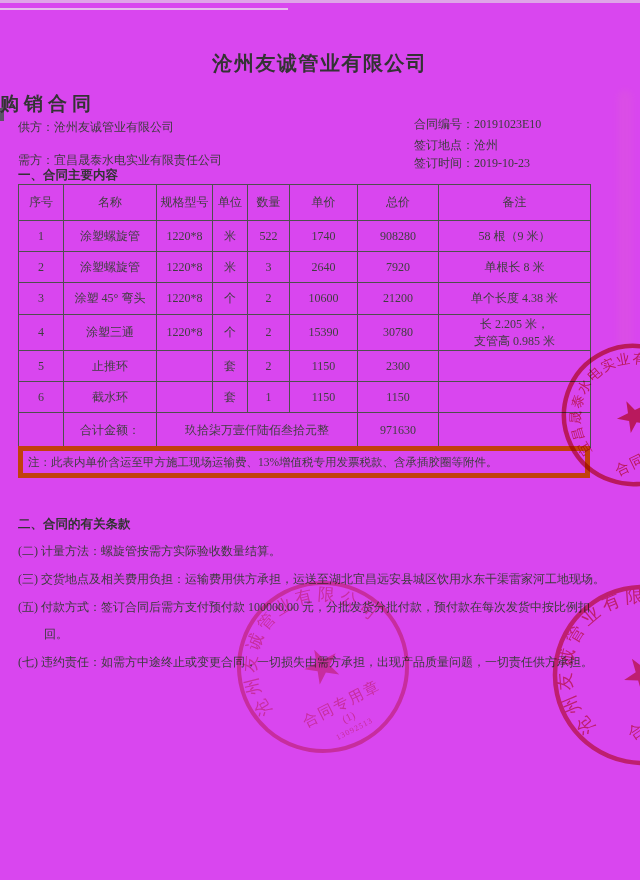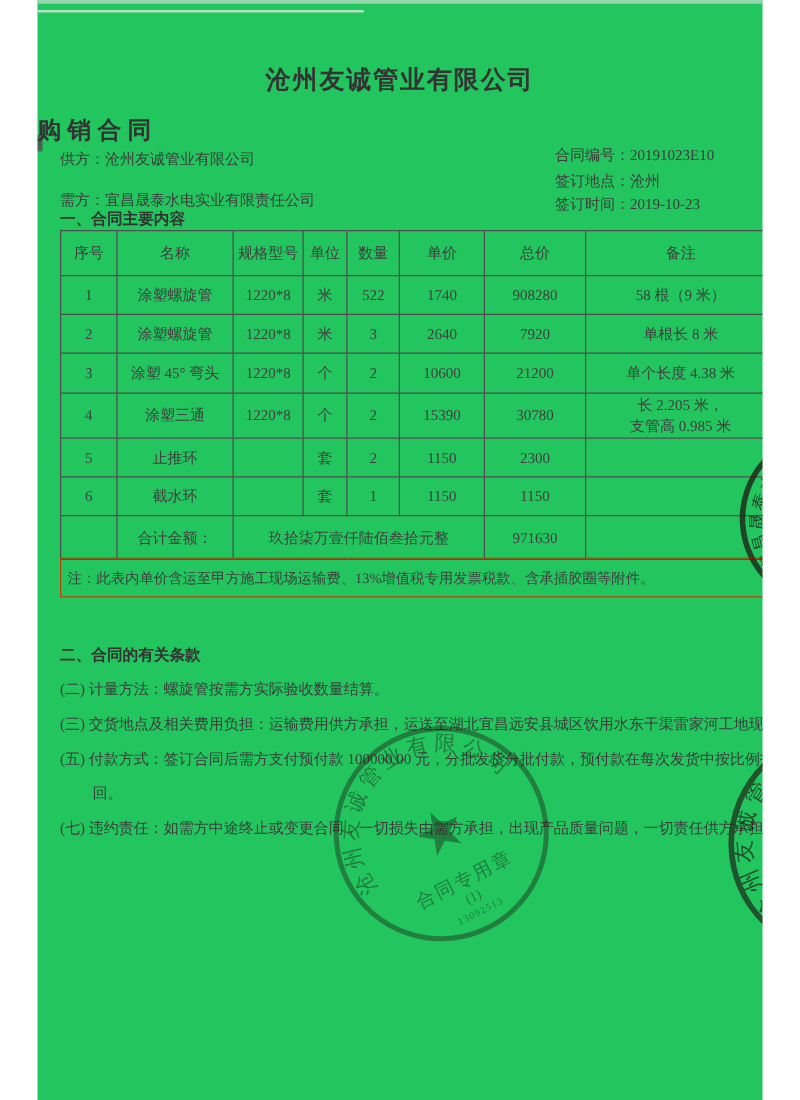--- a/index.html
+++ b/index.html
@@ -1,18 +1,18 @@
 <!DOCTYPE html>
 <html><head>
 <meta charset="utf-8">
 <style>
   html,body{margin:0;padding:0;background:#ffffff;}
   .page{
-    position:relative;width:580px;height:880px;margin:0 auto;
-    background:#22c55e;overflow:hidden;
+    position:relative;width:640px;height:880px;margin:0 auto;
+    background:#d946ef;overflow:hidden;
     font-family:"Liberation Serif","DejaVu Serif",serif;
     color:#3a3a3a;
   }
   .edge-band-top{position:absolute;left:0;top:0;width:100%;height:3px;background:#e3e3e3;opacity:.6;}
   .edge-band-top2{position:absolute;left:0;top:8px;width:45%;height:2px;background:#ececec;opacity:.7;}
   .scan-sliver{position:absolute;left:0;top:108px;width:4px;height:13px;background:#45564c;opacity:.85;}
   .pink-smudge{position:absolute;left:618px;top:90px;width:14px;height:260px;background:#e8909a;opacity:.10;border-radius:8px;filter:blur(3px);}
 
   .company-title{position:absolute;left:0;right:0;top:50px;text-align:center;
     font-size:20px;font-weight:600;letter-spacing:1.5px;color:#333;}
@@ -31,21 +31,21 @@
 
   table.main{position:absolute;left:18px;top:184px;width:572px;
     border-collapse:collapse;table-layout:fixed;font-size:12px;color:#3f3f3f;}
   table.main td,table.main th{border:1px solid #4f4f4f;text-align:center;
     padding:1px 3px;font-weight:normal;vertical-align:middle;overflow:hidden;}
   tr.h-hdr{height:36px;} tr.h31{height:31px;} tr.h32{height:32px;}
   tr.h36{height:36px;} tr.h35{height:35px;}
   td.remark{white-space:pre-line;line-height:1.35;}
 
   .note-box{position:absolute;left:18px;top:446px;width:572px;height:32px;
-    border:1px solid #c2410c;box-sizing:border-box;
+    border:5px solid #c2410c;box-sizing:border-box;
     display:flex;align-items:center;padding:0 5px;font-size:11.5px;color:#3f3f3f;white-space:nowrap;}
   .attachment{position:absolute;left:18px;top:490px;font-size:12px;color:#3c3c3c;white-space:nowrap;}
 
   .terms{position:absolute;left:18px;top:538px;width:590px;font-size:12px;
     line-height:27px;color:#3c3c3c;}
   .terms p{margin:0 0 1px 0;}
   .terms p.hang{padding-left:26px;text-indent:-26px;}
 
   svg.seal{position:absolute;mix-blend-mode:multiply;}
   .seal-a{left:558px;top:340px;opacity:.88;}

